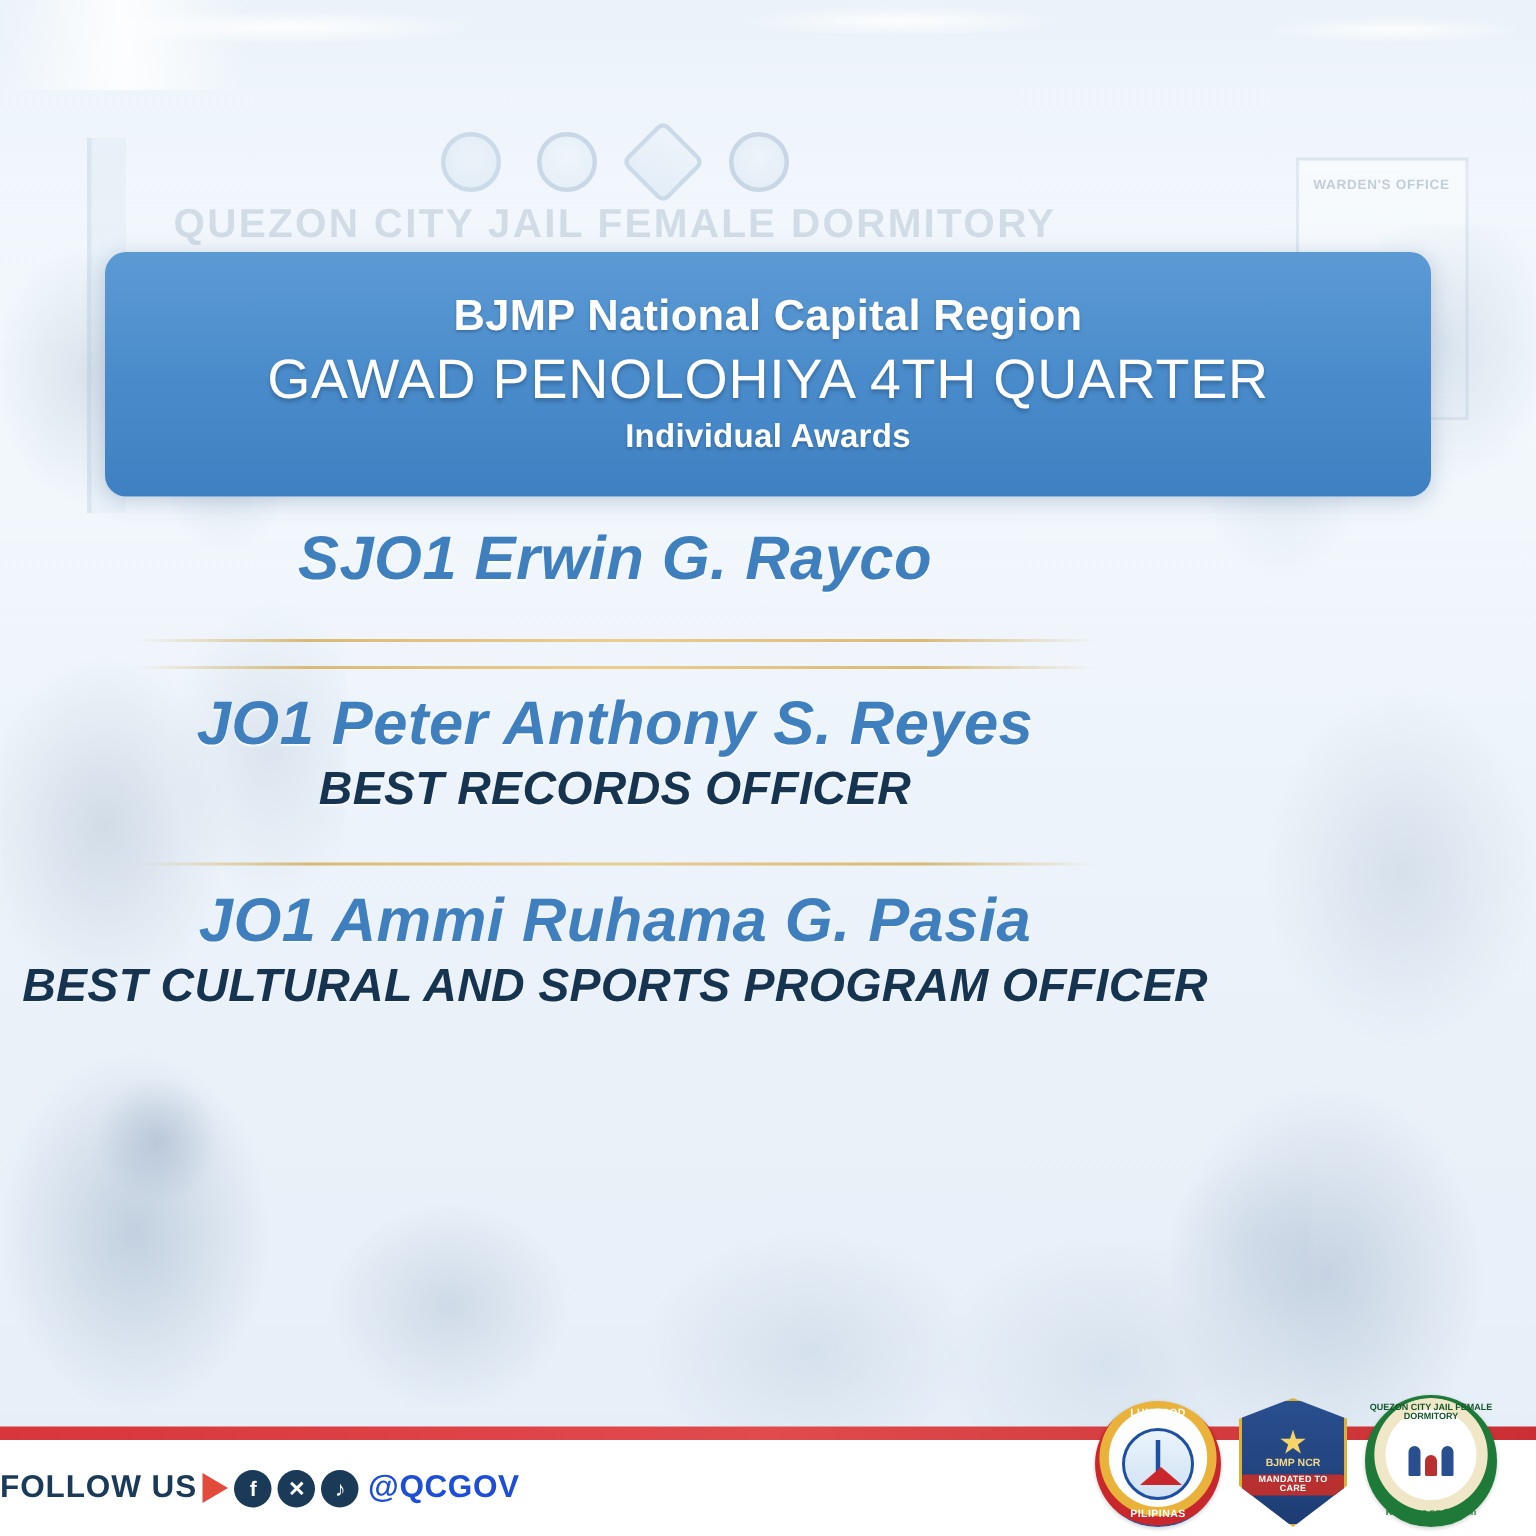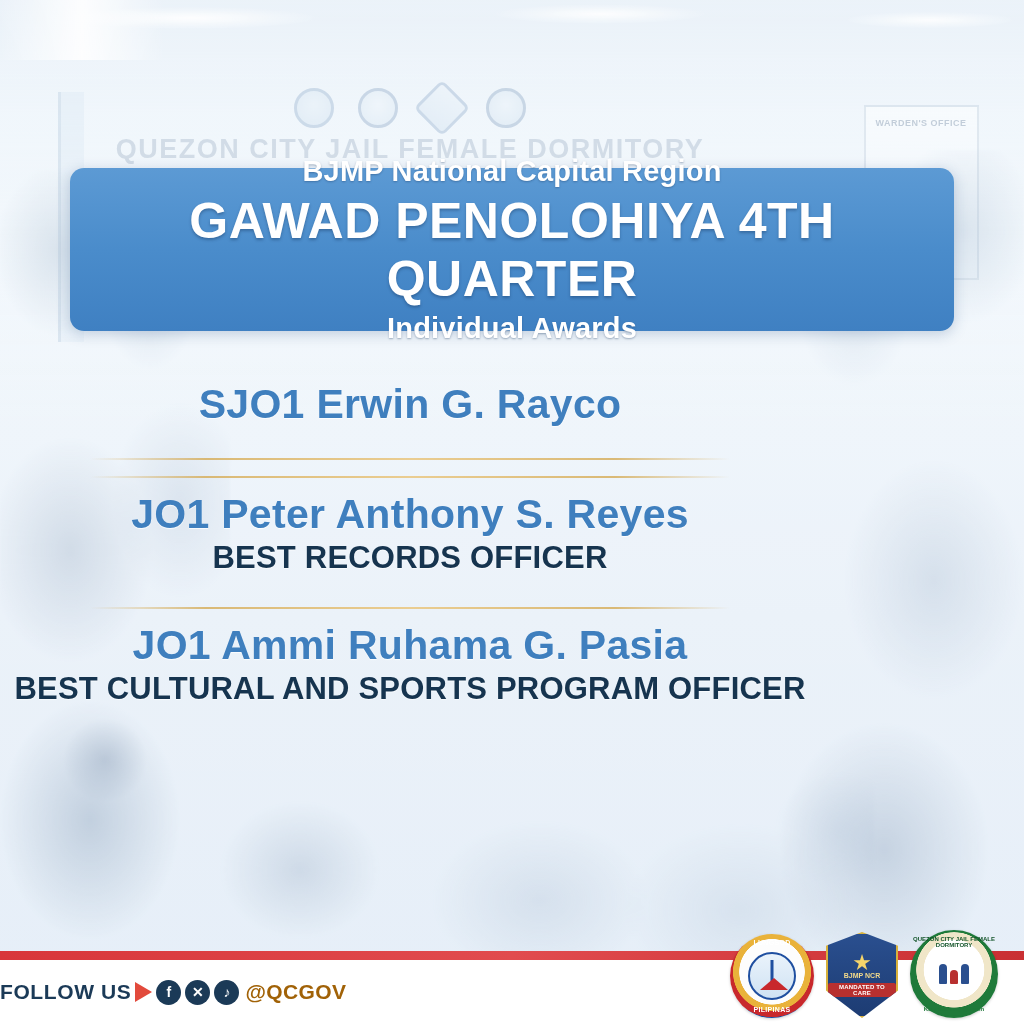--- a/index.html
+++ b/index.html
@@ -107,31 +107,31 @@
     box-shadow: 0 3px 14px rgba(40,80,130,.25);
     display: flex; flex-direction: column; align-items: center; justify-content: center;
     color: #ffffff;
     text-align: center;
   }
   .header .line1 {
     font-size: 29px; font-weight: 700; letter-spacing: .2px;
     text-shadow: 0 1px 2px rgba(20,50,90,.35);
   }
   .header .line2 {
-    font-size: 50px; font-weight: 700; letter-spacing: .5px; margin: 4px 0 4px;
+    font-size: 37px; font-weight: 400; letter-spacing: .5px; margin: 4px 0 4px;
     text-shadow: 0 2px 3px rgba(20,50,90,.38);
   }
   .header .line3 {
-    font-size: 29px; font-weight: 700; letter-spacing: .2px;
+    font-size: 22px; font-weight: 700; letter-spacing: .2px;
     text-shadow: 0 1px 2px rgba(20,50,90,.35);
   }
 
   
   .awards {
-    position: absolute; left: 0; top: 372px; width: 820px;
+    position: absolute; left: 0; top: 340px; width: 820px; font-style: italic;
   }
   .award {
     text-align: center;
     padding: 9px 0 14px;
   }
   .award .name {
     font-size: 41px; font-weight: 800; color: #3f7fbe;
     letter-spacing: .3px; line-height: 1.14;
     text-shadow: 0 1px 1px rgba(255,255,255,.85);
   }
@@ -172,21 +172,21 @@
     display: flex; align-items: center; gap: 4px;
   }
   .sicon {
     width: 25px; height: 25px; border-radius: 50%;
     background: #1b3a57; color: #fff;
     font-size: 14px; font-weight: 700;
     display: flex; align-items: center; justify-content: center;
     line-height: 1;
   }
   .handle {
-    font-size: 21px; font-weight: 800; color: #a16207; margin-left: 6px; letter-spacing: .4px;
+    font-size: 21px; font-weight: 800; color: #1d4ed8; margin-left: 6px; letter-spacing: .4px;
   }
   .footer-logos {
     position: absolute; right: 26px; bottom: 6px;
     display: flex; align-items: flex-end; gap: 12px;
   }
   .logo { position: relative; }
   .logo-qc {
     width: 84px; height: 84px;
     background: radial-gradient(circle at 50% 45%, #fdfdfd 52%, #e9b23a 53%, #e9b23a 62%, #c8282c 63%, #c8282c 72%, #1f4fa0 73%, #1f4fa0 100%);
     border-radius: 50%;

